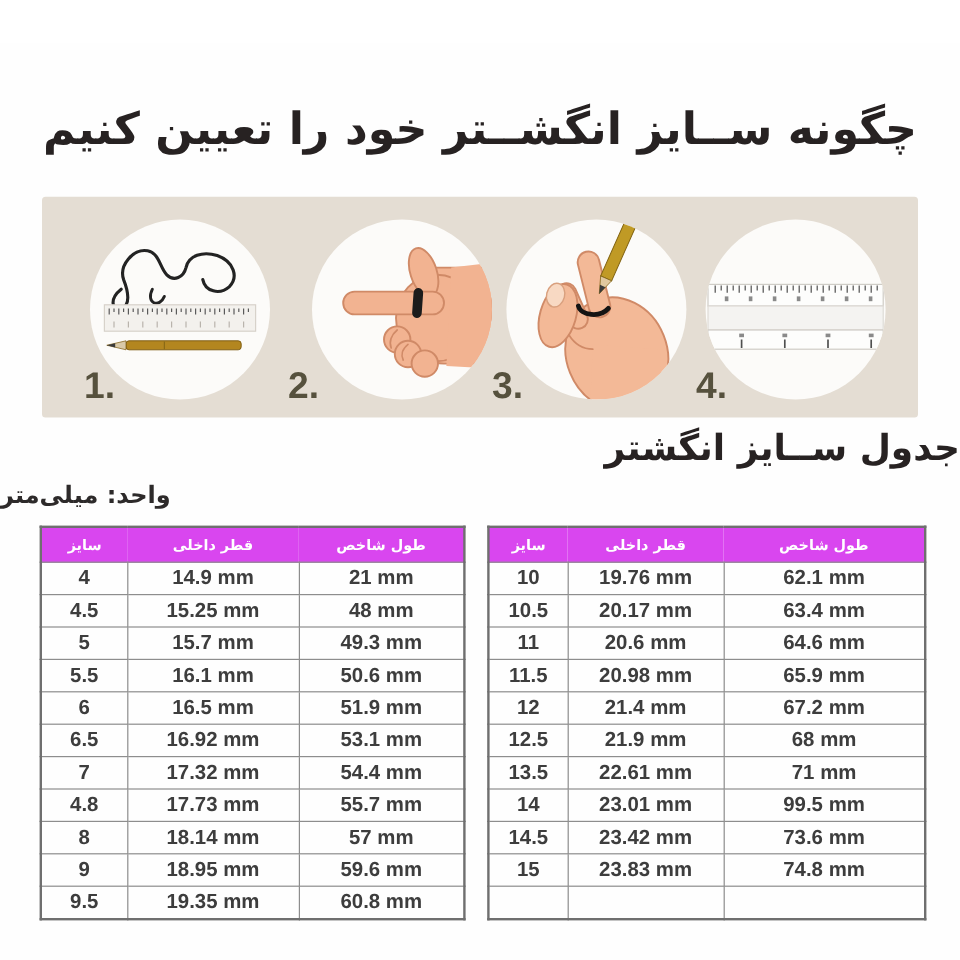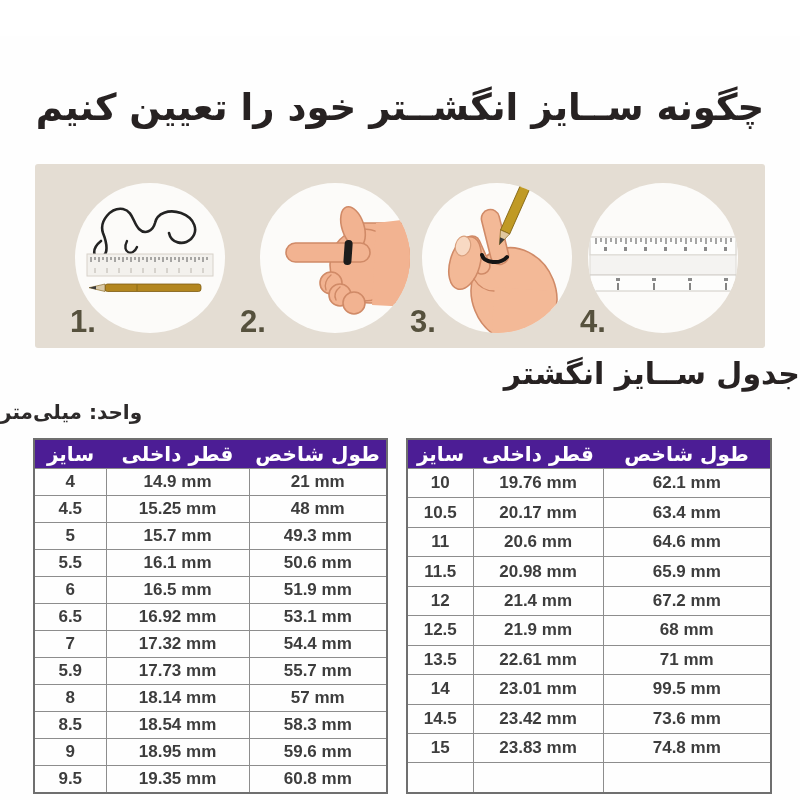--- a/index.html
+++ b/index.html
@@ -27,21 +27,21 @@
   .tbl-title{position:absolute;top:320px;left:0;width:800px;
     direction:rtl;font-size:30px;font-weight:bold;color:#272222;}
   .tbl-unit{position:absolute;top:364px;left:0;width:800px;text-align:left;
     direction:rtl;font-size:20px;font-weight:bold;color:#2d2a2a;}
 
   
   .tables{position:absolute;left:33px;top:402px;width:735px;display:flex;gap:18px;}
   table{border-collapse:collapse;table-layout:fixed;}
   .t-left{width:353px;}
   .t-right{width:364px;}
-  th{background:#4c1d95;color:#ffffff;height:28px;font-size:20px;font-weight:bold;
+  th{background:#d946ef;color:#ffffff;height:28px;font-size:12px;font-weight:bold;
      border:0;padding:0;direction:rtl;font-family:"DejaVu Sans",sans-serif;}
   td{border:1px solid #8d8d8d;height:26px;padding:0;text-align:center;
      font-size:17px;font-weight:bold;color:#3d3d3d;
      font-family:"Liberation Sans","DejaVu Sans",sans-serif;}
   table{border:2px solid #6f6f6f;}
 </style>
 </head>
 <body>
 
 <div class="page">
@@ -193,33 +193,28 @@
             <td>6.5</td>
             <td>16.92 mm</td>
             <td>53.1 mm</td>
           </tr>
           <tr>
             <td>7</td>
             <td>17.32 mm</td>
             <td>54.4 mm</td>
           </tr>
           <tr>
-            <td>5.9</td>
+            <td>4.8</td>
             <td>17.73 mm</td>
             <td>55.7 mm</td>
           </tr>
           <tr>
             <td>8</td>
             <td>18.14 mm</td>
             <td>57 mm</td>
-          </tr>
-          <tr>
-            <td>8.5</td>
-            <td>18.54 mm</td>
-            <td>58.3 mm</td>
           </tr>
           <tr>
             <td>9</td>
             <td>18.95 mm</td>
             <td>59.6 mm</td>
           </tr>
           <tr>
             <td>9.5</td>
             <td>19.35 mm</td>
             <td>60.8 mm</td>

